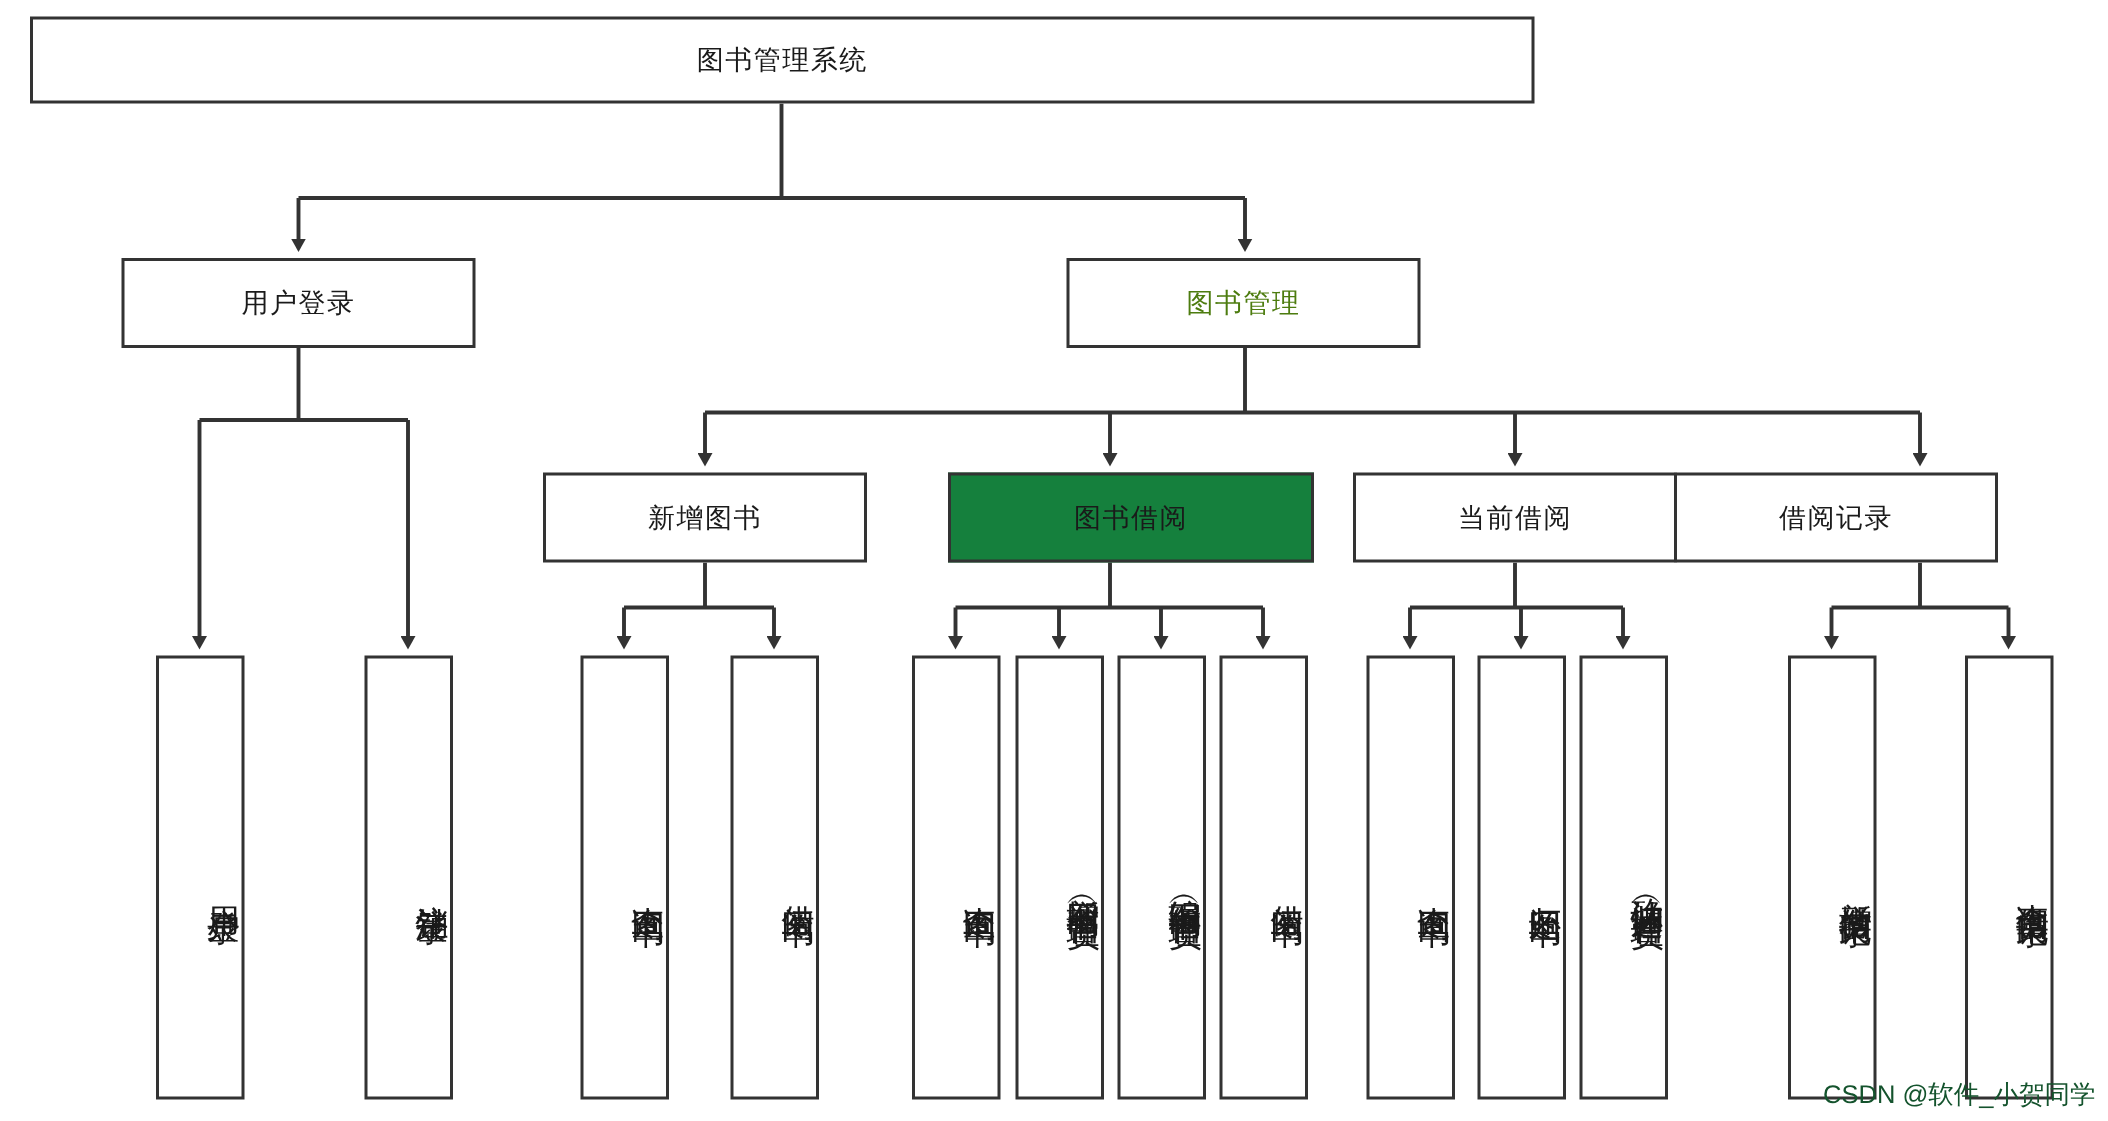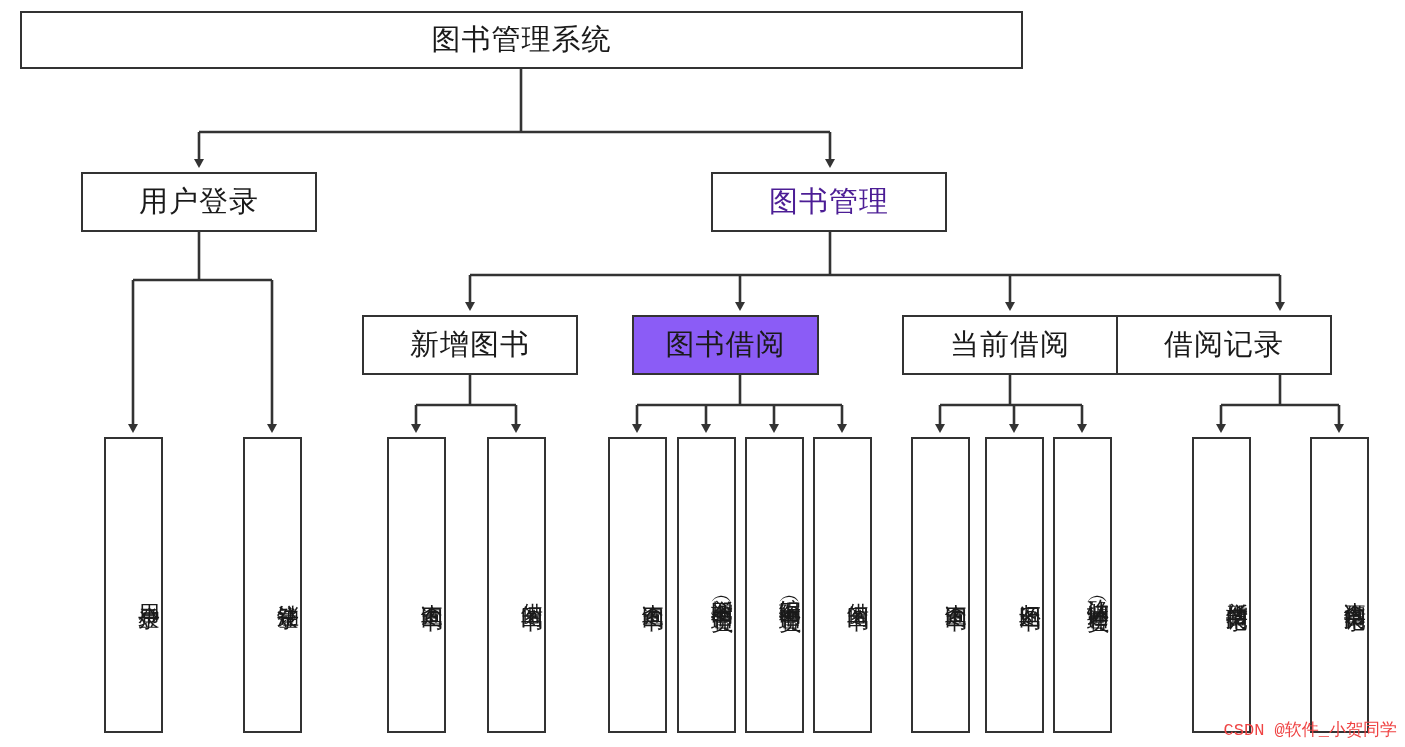--- a/index.html
+++ b/index.html
@@ -30,21 +30,21 @@
     box-sizing: border-box;
     border: 2px solid #333333;
     background: #ffffff;
     display: flex;
     align-items: center;
     justify-content: center;
     color: #1a1a1a;
     z-index: 2;
   }
   .node.horiz {
-    font-size: 29px;
+    font-size: 18px;
     letter-spacing: 1px;
   }
   .node.vert {
     writing-mode: vertical-rl;
     text-orientation: upright;
     font-size: 22px;
     letter-spacing: 2px;
     align-items: flex-start;
     justify-content: center;
     padding-top: 10px;
@@ -120,28 +120,28 @@
     </g>
   </svg>
 
   <div class="node horiz" style="left: 20px; top: 11px; width: 1003px; height: 58px; border-color: rgb(51, 51, 51); background: rgb(255, 255, 255); color: rgb(26, 26, 26);">
     <span>图书管理系统</span>
   </div>
 
   <div class="node horiz" style="left: 81px; top: 172px; width: 236px; height: 60px; border-color: rgb(51, 51, 51); background: rgb(255, 255, 255); color: rgb(26, 26, 26);">
     <span>用户登录</span>
   </div>
-  <div class="node horiz" style="left: 711px; top: 172px; width: 236px; height: 60px; border-color: rgb(51, 51, 51); background: rgb(255, 255, 255); color: #4c1d95;">
+  <div class="node horiz" style="left: 711px; top: 172px; width: 236px; height: 60px; border-color: rgb(51, 51, 51); background: rgb(255, 255, 255); color: #4d7c0f;">
     <span>图书管理</span>
   </div>
 
   <div class="node horiz" style="left: 362px; top: 315px; width: 216px; height: 60px; border-color: rgb(51, 51, 51); background: rgb(255, 255, 255); color: rgb(26, 26, 26);">
     <span>新增图书</span>
   </div>
-  <div class="node horiz" style="left: 632px; top: 315px; width: 187px; height: 60px; border-color: rgb(51, 51, 51); background: #8b5cf6; color: rgb(26, 26, 26);">
+  <div class="node horiz" style="left: 632px; top: 315px; width: 244px; height: 60px; border-color: rgb(51, 51, 51); background: #15803d; color: rgb(26, 26, 26);">
     <span>图书借阅</span>
   </div>
   <div class="node horiz" style="left: 902px; top: 315px; width: 216px; height: 60px; border-color: rgb(51, 51, 51); background: rgb(255, 255, 255); color: rgb(26, 26, 26); align-items: center;">
     <span>当前借阅</span>
   </div>
   <div class="node horiz" style="left: 1116px; top: 315px; width: 216px; height: 60px; border-color: rgb(51, 51, 51); background: rgb(255, 255, 255); color: rgb(26, 26, 26);">
     <span>借阅记录</span>
   </div>
 
   <div class="node vert" style="left: 104px; top: 437px; width: 59px; height: 296px; border-color: rgb(51, 51, 51); background: rgb(255, 255, 255); color: rgb(26, 26, 26);">
@@ -177,15 +177,15 @@
   <div class="node vert" style="left: 1053px; top: 437px; width: 59px; height: 296px; border-color: rgb(51, 51, 51); background: rgb(255, 255, 255); color: rgb(26, 26, 26);">
     <span class="vlabel">确认归还（管理员）</span>
   </div>
   <div class="node vert" style="left: 1192px; top: 437px; width: 59px; height: 296px; border-color: rgb(51, 51, 51); background: rgb(255, 255, 255); color: rgb(26, 26, 26);">
     <span class="vlabel">新增借阅记录</span>
   </div>
   <div class="node vert" style="left: 1310px; top: 437px; width: 59px; height: 296px; border-color: rgb(51, 51, 51); background: rgb(255, 255, 255); color: rgb(26, 26, 26);">
     <span class="vlabel">查询借阅记录</span>
   </div>
 
-  <div class="watermark" style="color: #ef4444; font-family: Liberation Mono, monospace;">CSDN @软件_小贺同学</div>
+  <div class="watermark" style="color: #14532d;">CSDN @软件_小贺同学</div>
 
 </div>
 
 </body></html>

